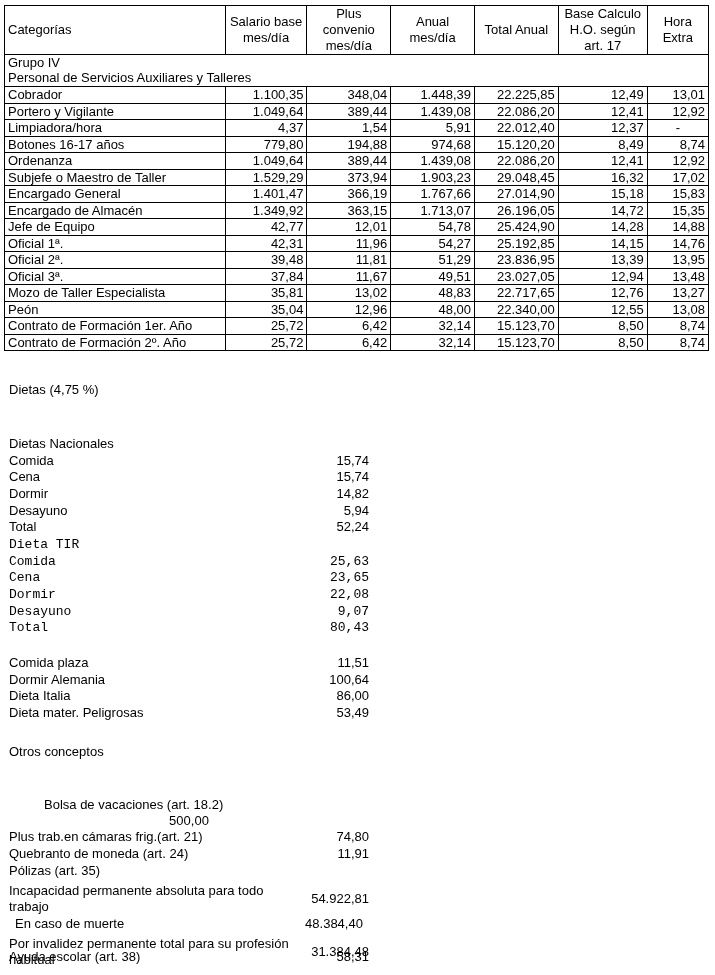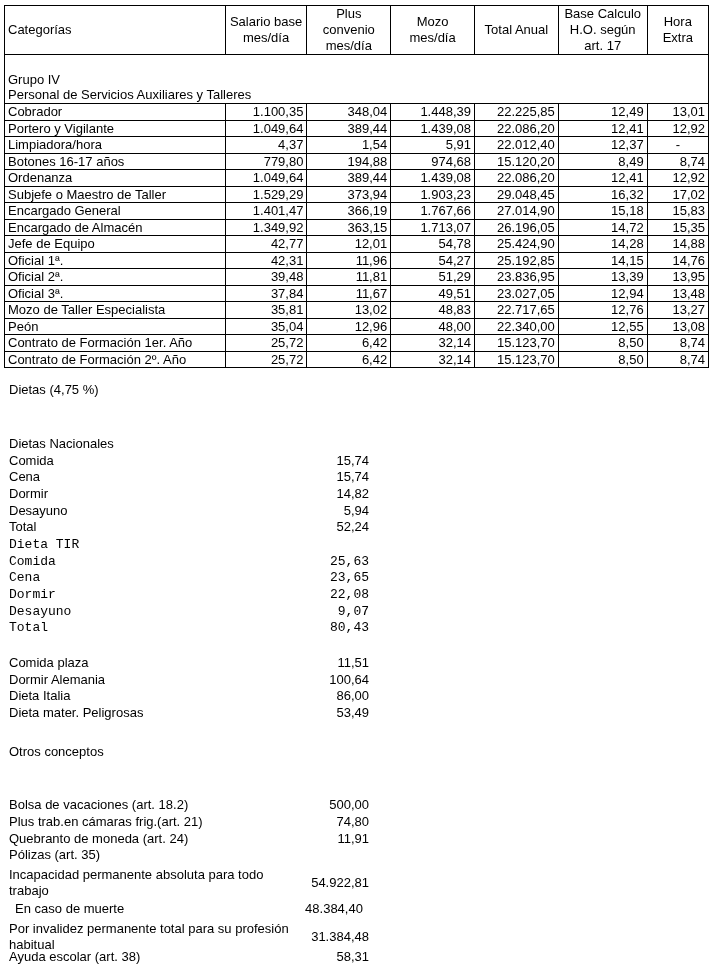--- a/index.html
+++ b/index.html
@@ -20,29 +20,29 @@
 </style>
 </head>
 <body>
 
 <table class="main">
   <thead>
     <tr>
       <th class="cat c0">Categorías</th>
       <th class="c1">Salario base mes/día</th>
       <th class="c2">Plus convenio mes/día</th>
-      <th class="c3">Mozo mes/día</th>
+      <th class="c3">Anual mes/día</th>
       <th class="c4">Total Anual</th>
       <th class="c5">Base Calculo H.O. según art. 17</th>
       <th class="c6">Hora Extra</th>
     </tr>
   </thead>
   <tbody id="tbody">
     <tr>
-      <td colspan="7" style="line-height:15px;padding-top:17px;padding-bottom:1px;">
+      <td colspan="7" style="line-height:15px;padding-top:0;padding-bottom:1px;">
         <div>Grupo IV</div>
         <div>Personal de Servicios Auxiliares y Talleres</div>
       </td>
     </tr>
   <tr>
         <td class="">Cobrador</td>
         <td class="num">1.100,35</td>
         <td class="num">348,04</td>
         <td class="num">1.448,39</td>
         <td class="num">22.225,85</td>
@@ -263,21 +263,21 @@
       </div>
     </div>
 </div>
 
 <div class="sec" style="top:744px;">
   <div class="t">Otros conceptos</div>
 </div>
 
 <div class="sec" style="top:797px;">
   <div id="otros-items">
-      <div class="orow" style="min-height: 16.7px;">
+      <div class="orow" style="min-height: 16.7px; flex-direction: column;">
         <span class="l">Bolsa de vacaciones  (art. 18.2)</span>
         <span class="v">500,00</span>
       </div>
       <div class="orow" style="min-height: 16.7px;">
         <span class="l">Plus trab.en cámaras frig.(art. 21)</span>
         <span class="v">74,80</span>
       </div>
       <div class="orow" style="min-height: 16.7px;">
         <span class="l">Quebranto de moneda  (art. 24)</span>
         <span class="v">11,91</span>

